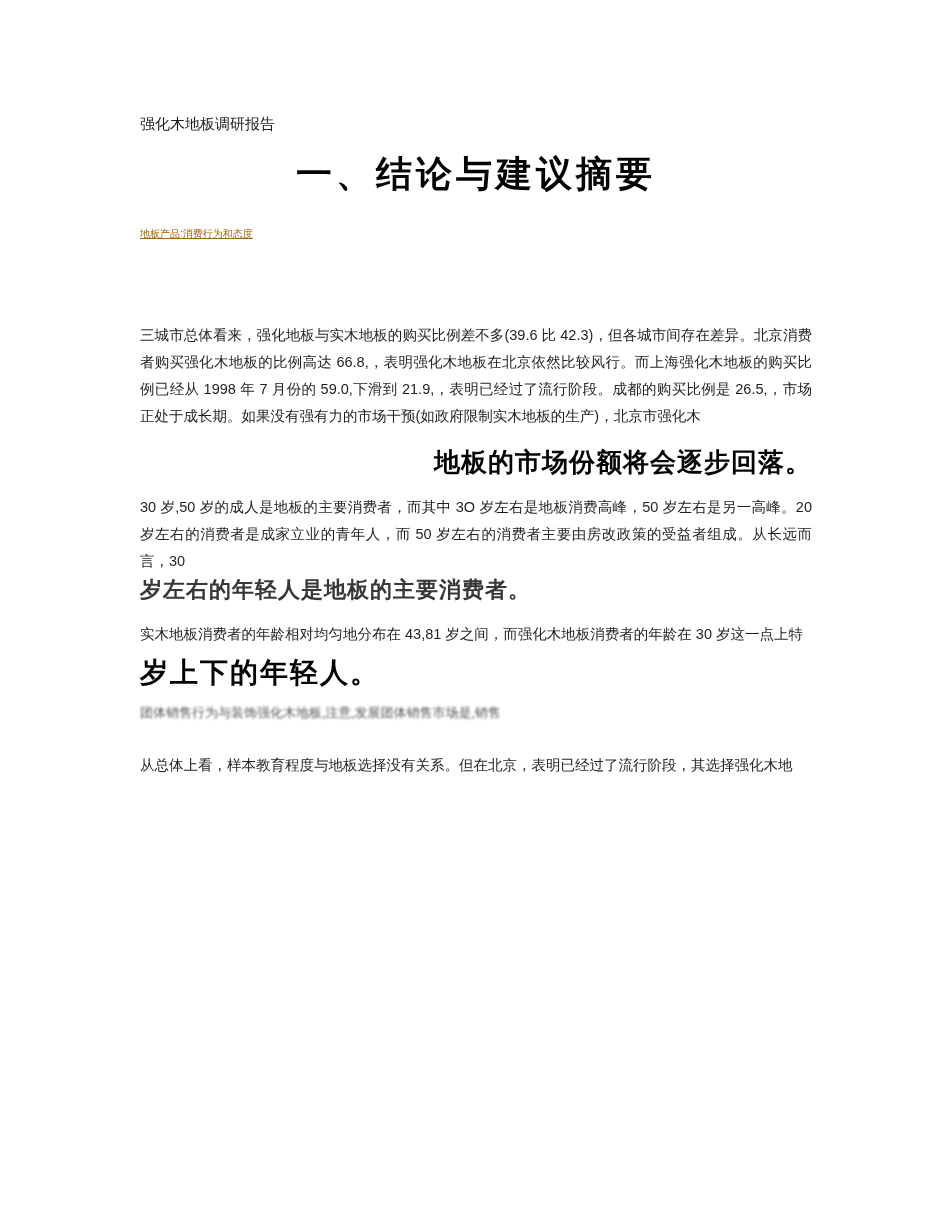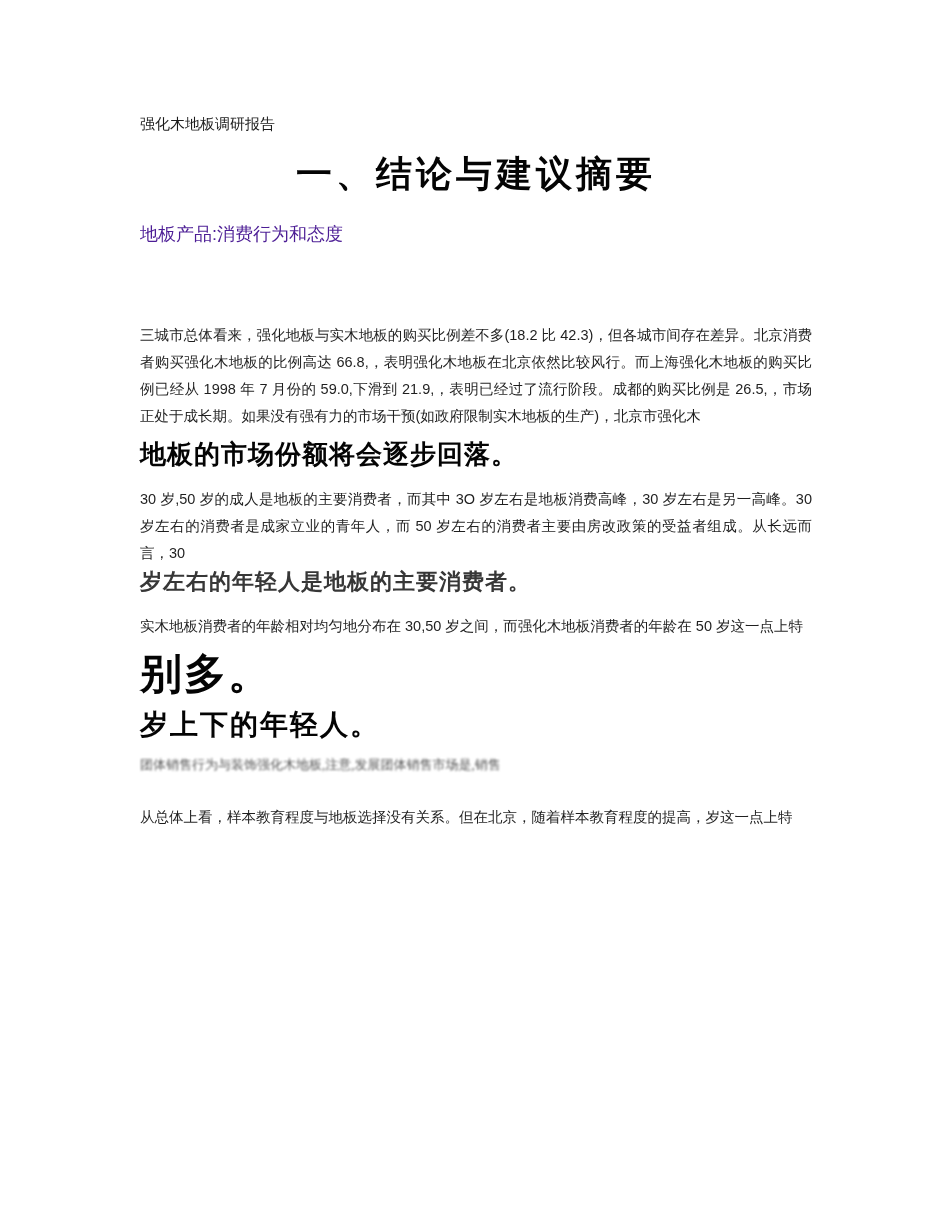--- a/index.html
+++ b/index.html
@@ -42,33 +42,34 @@
   }
   .h1-img {
     margin-top: 16px;
     font-size: 36px;
     line-height: 48px;
     letter-spacing: 4px;
     text-align: center;
   }
   .subtitle {
     margin-top: 26px;
-    font-size: 18px;
+    font-size: 10px;
     line-height: 20px;
-    color: #4c1d95;
+    color: #a16207;
+    text-decoration: underline;
   }
   .para {
     font-size: 14.5px;
     line-height: 27px;
     text-align: justify;
     color: #1f1f1f;
     margin: 0;
   }
   .para-1  { margin-top: 78px; }
-  .h2-img  { margin-top: 8px;  font-size: 26px; line-height: 34px; letter-spacing: 1px; }
+  .h2-img  { margin-top: 16px;  font-size: 26px; line-height: 34px; letter-spacing: 1px; text-align: right; }
   .para-2  { margin-top: 14px; }
   .h3-img  { font-size: 22px; line-height: 30px; color: #3a3a3a;
              filter: blur(0.3px) contrast(1.05); letter-spacing: 1px; }
   .para-3  { margin-top: 16px; }
   .big1-img{ margin-top: 8px;  font-size: 42px; line-height: 52px; letter-spacing: 2px; }
   .para-4  { margin-top: 12px; }
   .big2-img{ font-size: 28px; line-height: 50px; letter-spacing: 2px; }
   .para-5  { margin-top: 12px; }
   .blur-img{ margin-top: 6px;  font-size: 13px; line-height: 18px; color: #555555;
              filter: blur(1px); font-family: "Liberation Serif", "DejaVu Serif", serif; }
@@ -79,34 +80,33 @@
 
 <div class="page">
   <div class="content">
 
     <div class="doc-title">强化木地板调研报告</div>
 
     <div class="img-heading h1-img">一、结论与建议摘要</div>
 
     <div class="subtitle">地板产品:消费行为和态度</div>
 
-    <p class="para para-1">三城市总体看来，强化地板与实木地板的购买比例差不多(18.2 比 42.3)，但各城市间存在差异。北京消费者购买强化木地板的比例高达 66.8,，表明强化木地板在北京依然比较风行。而上海强化木地板的购买比例已经从 1998 年 7 月份的 59.0,下滑到 21.9,，表明已经过了流行阶段。成都的购买比例是 26.5,，市场正处于成长期。如果没有强有力的市场干预(如政府限制实木地板的生产)，北京市强化木</p>
+    <p class="para para-1">三城市总体看来，强化地板与实木地板的购买比例差不多(39.6 比 42.3)，但各城市间存在差异。北京消费者购买强化木地板的比例高达 66.8,，表明强化木地板在北京依然比较风行。而上海强化木地板的购买比例已经从 1998 年 7 月份的 59.0,下滑到 21.9,，表明已经过了流行阶段。成都的购买比例是 26.5,，市场正处于成长期。如果没有强有力的市场干预(如政府限制实木地板的生产)，北京市强化木</p>
 
     <div class="img-heading h2-img">地板的市场份额将会逐步回落。</div>
 
-    <p class="para para-2">30 岁,50 岁的成人是地板的主要消费者，而其中 3O 岁左右是地板消费高峰，30 岁左右是另一高峰。30 岁左右的消费者是成家立业的青年人，而 50 岁左右的消费者主要由房改政策的受益者组成。从长远而言，30</p>
+    <p class="para para-2">30 岁,50 岁的成人是地板的主要消费者，而其中 3O 岁左右是地板消费高峰，50 岁左右是另一高峰。20 岁左右的消费者是成家立业的青年人，而 50 岁左右的消费者主要由房改政策的受益者组成。从长远而言，30</p>
 
     <div class="img-heading h3-img">岁左右的年轻人是地板的主要消费者。</div>
 
-    <p class="para para-3">实木地板消费者的年龄相对均匀地分布在 30,50 岁之间，而强化木地板消费者的年龄在 50 岁这一点上特</p>
+    <p class="para para-3">实木地板消费者的年龄相对均匀地分布在 43,81 岁之间，而强化木地板消费者的年龄在 30 岁这一点上特</p>
 
-    <div class="img-heading big1-img">别多。</div>
 
 
     <div class="img-heading big2-img">岁上下的年轻人。</div>
 
 
     <div class="blur-img">团体销售行为与装饰强化木地板,注意,发展团体销售市场是,销售</div>
 
-    <p class="para para-6">从总体上看，样本教育程度与地板选择没有关系。但在北京，随着样本教育程度的提高，岁这一点上特</p>
+    <p class="para para-6">从总体上看，样本教育程度与地板选择没有关系。但在北京，表明已经过了流行阶段，其选择强化木地</p>
 
   </div>
 </div>
 
 </body></html>

